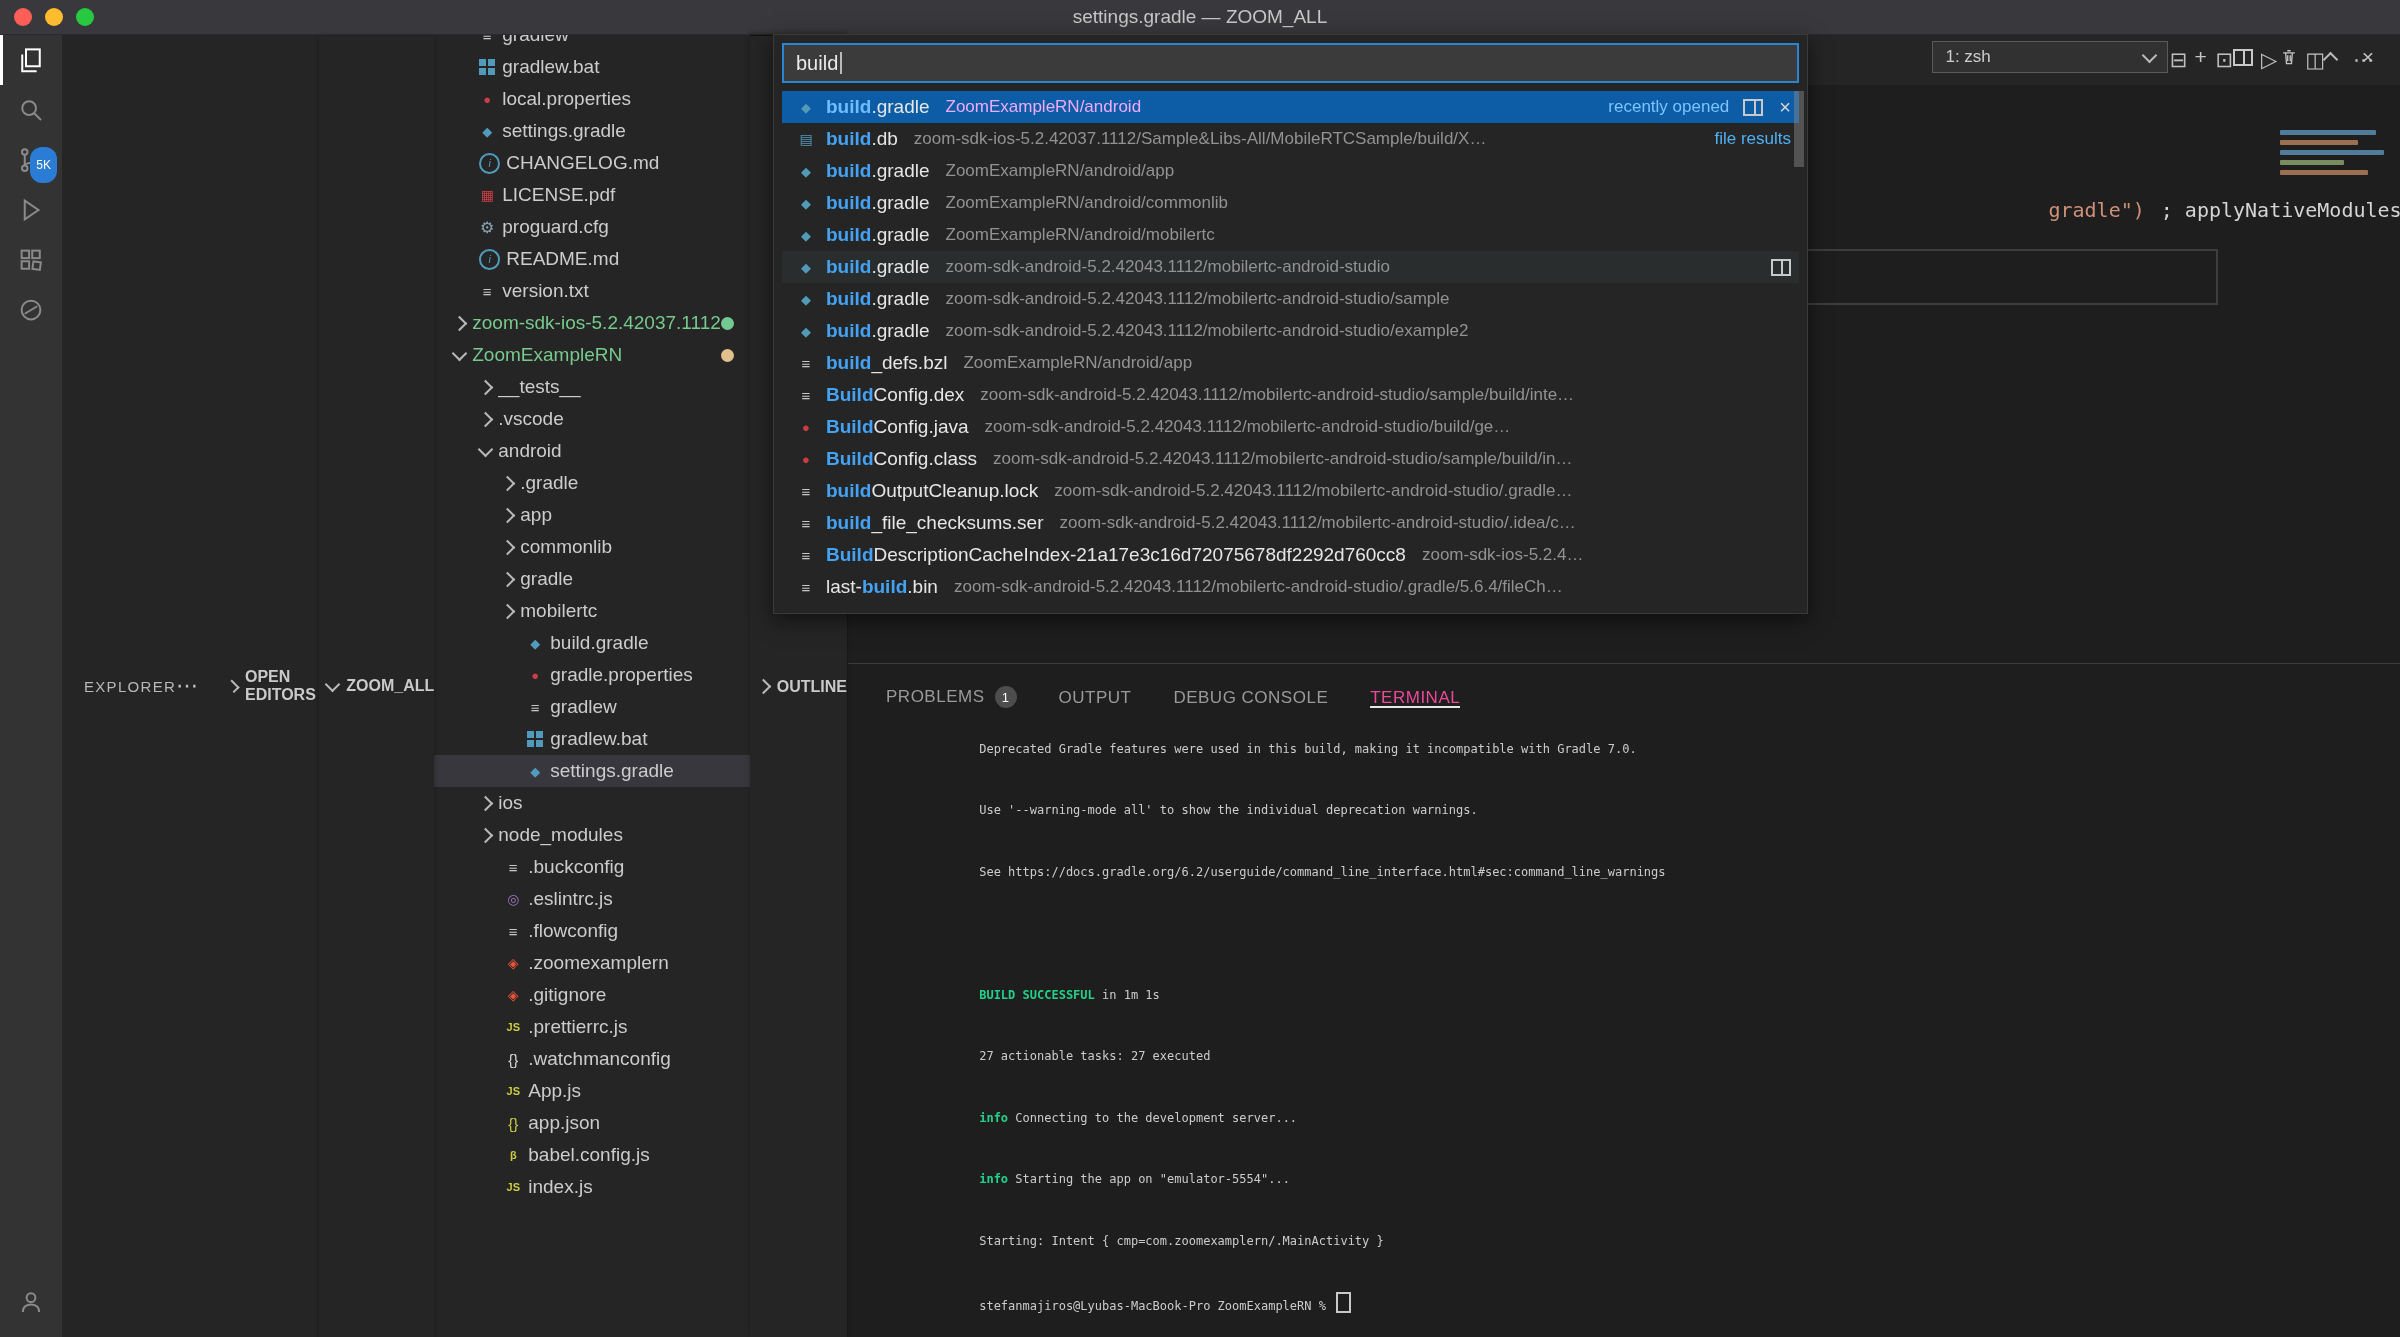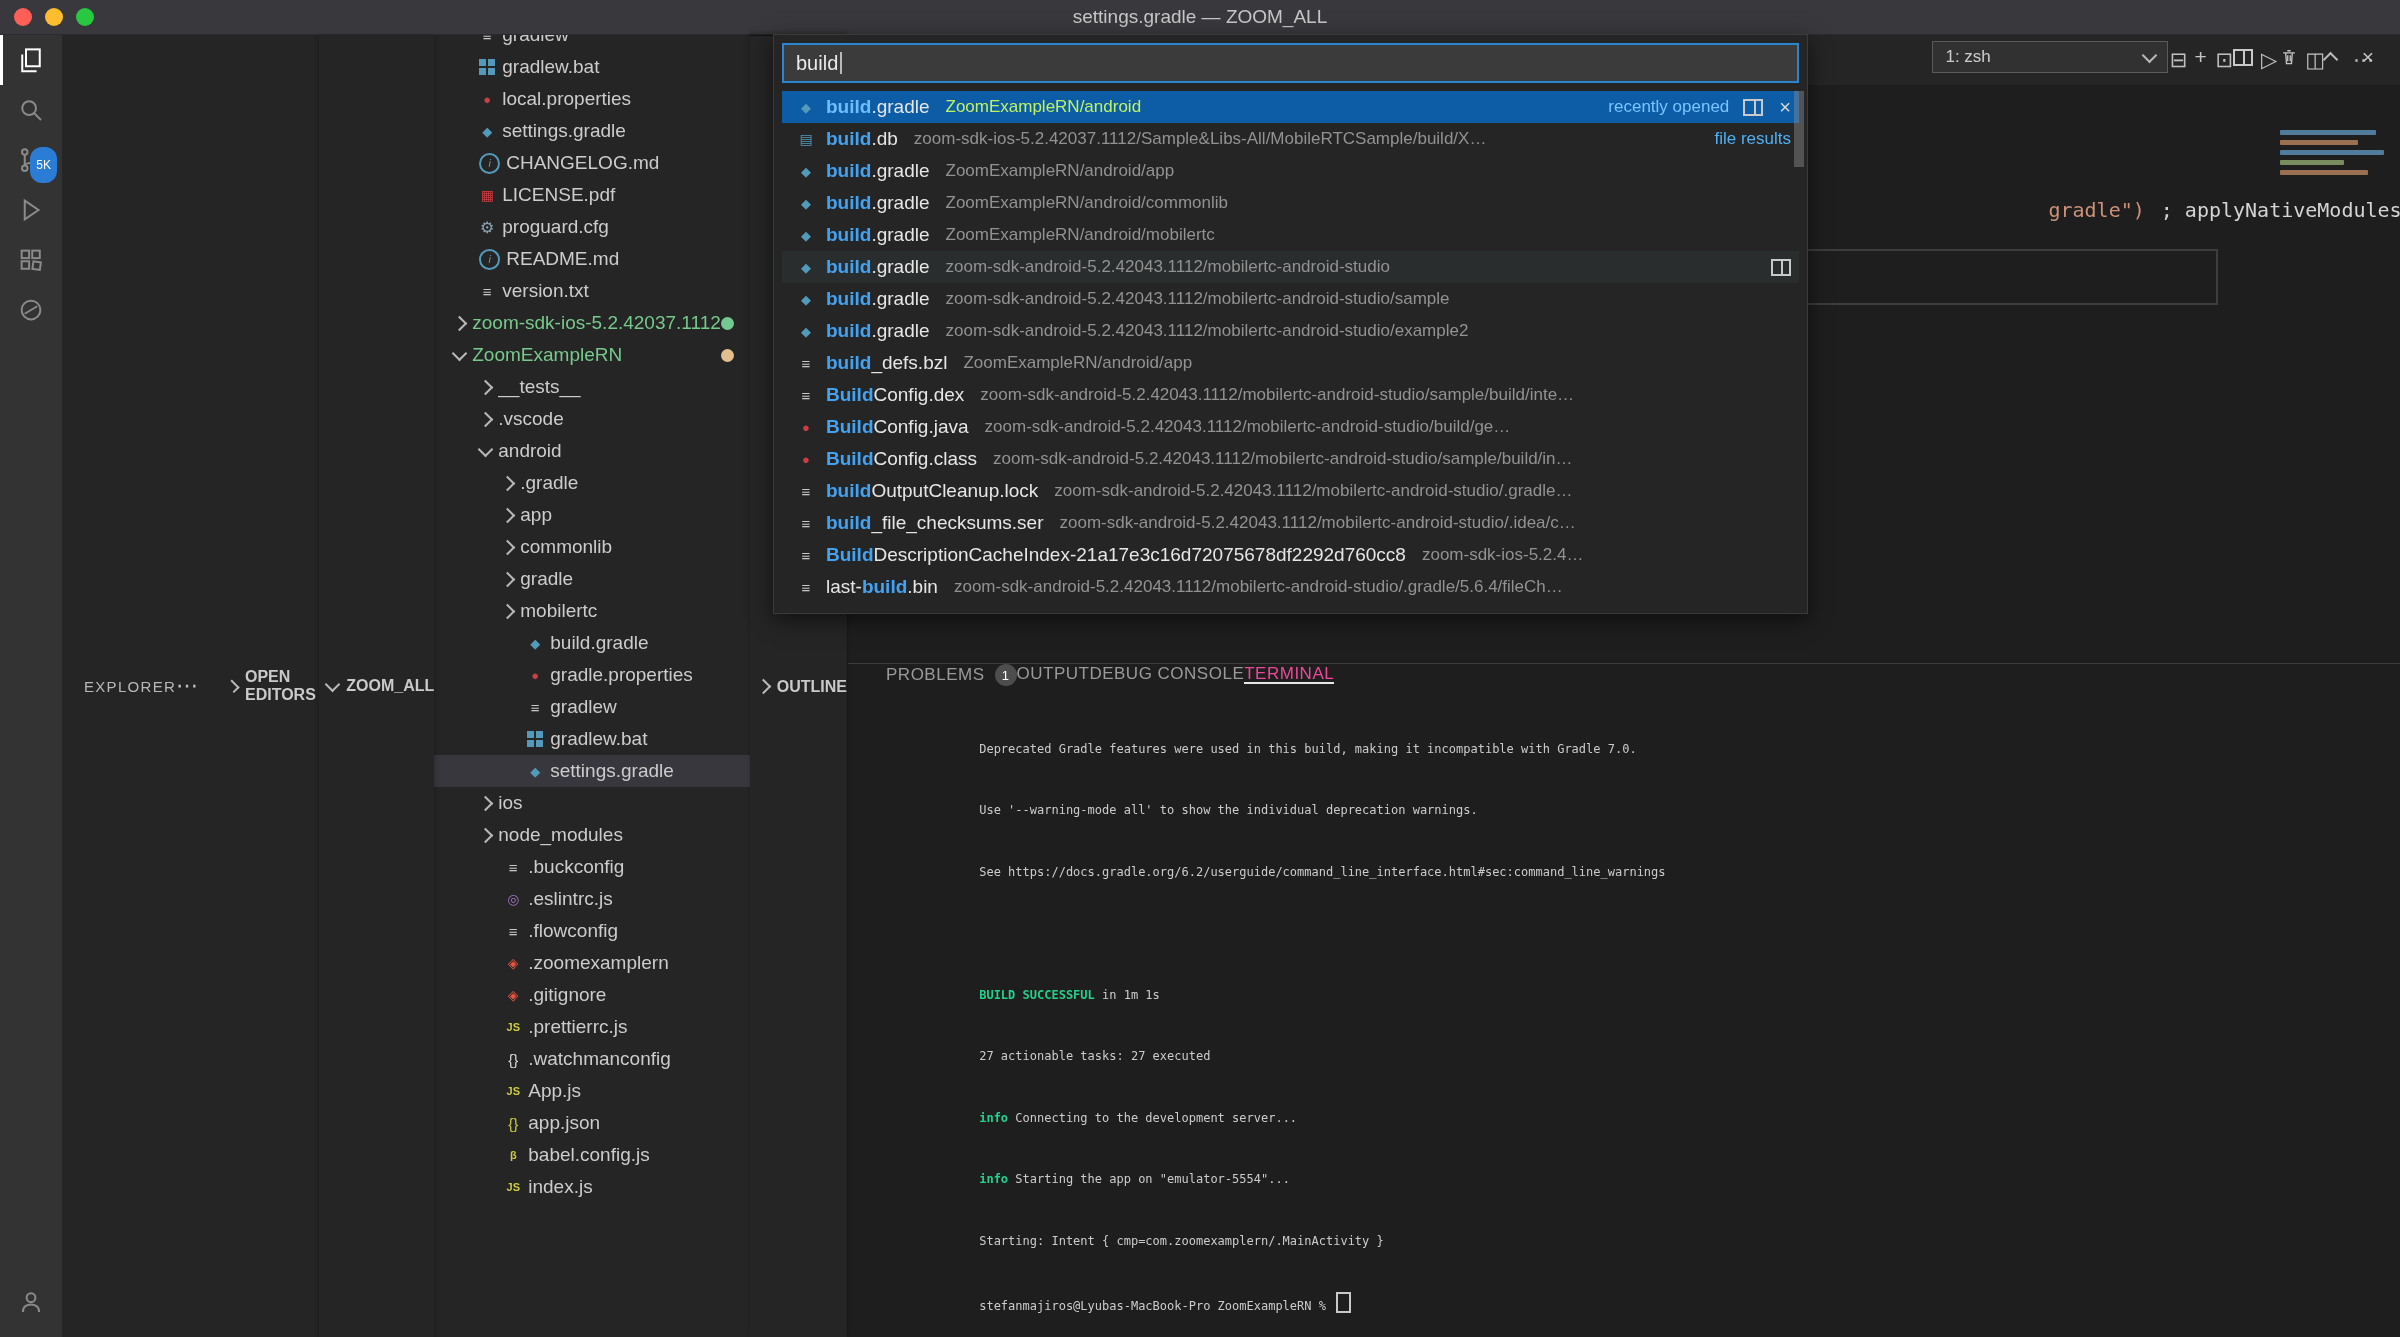--- a/index.html
+++ b/index.html
@@ -97,33 +97,33 @@
   .qo-list{margin-top:8px;position:relative;}
   .qo-row{height:32px;display:flex;align-items:center;padding:0 8px;color:#dddddd;}
   .qo-row.selected{background:#0c5ca6;}
   .qo-row.hovered{background:#2a2d2e;}
   .qo-ic{width:32px;flex:0 0 32px;}
   .qo-name{margin-left:4px;white-space:nowrap;font-size:19px;}
   .qo-pre,.qo-post{color:#e6e6e6;}
   .qo-match{color:#43a3f2;font-weight:bold;}
   .qo-row.selected .qo-match{color:#6fbdff;}
   .qo-path{flex:1;margin-left:16px;color:#929292;font-size:17px;white-space:nowrap;overflow:hidden;min-width:0;}
-  .qo-row.selected .qo-path{color:#bef264;}
+  .qo-row.selected .qo-path{color:#f0abfc;}
   .qo-meta{margin-left:14px;color:#4fb0f5;font-size:17px;white-space:nowrap;}
   .qo-row.selected .qo-meta{color:#7cc3ff;}
   .qo-actions{display:none;margin-left:14px;gap:16px;align-items:center;}
   .qo-row.act-both .qo-actions{display:flex;}
   .qo-row.act-split .qo-actions{display:flex;}
   .i-split{width:16px;height:13px;border:2px solid #c9c9c9;background:linear-gradient(#c9c9c9,#c9c9c9) no-repeat 60% 0/2px 100%;}
   .a-close{font-size:20px;color:#d8d8d8;line-height:1;}
   .qo-scroll{position:absolute;top:0px;right:-5px;width:10px;height:76px;background:rgba(140,140,140,.45);}
 
   
   .panel{flex:0 0 278px;border-top:1px solid #3c3c3c;background:#1e1e1e;display:flex;flex-direction:column;}
-  .panel-tabs{flex:0 0 44px;display:flex;align-items:flex-start;padding-left:38px;font-size:17px;color:#9a9a9a;letter-spacing:.5px;}
+  .panel-tabs{flex:0 0 44px;display:flex;align-items:flex-end;padding-left:38px;gap:42px;font-size:17px;color:#9a9a9a;letter-spacing:.5px;}
   .ptab{display:flex;align-items:center;gap:10px;}
   .ptab.active{color:#ec4899;box-shadow:inset 0 -2px 0 #e7e7e7;}
   .pbadge{display:none;background:#4d4d4d;color:#fff;border-radius:50%;width:22px;height:22px;font-size:13px;align-items:center;justify-content:center;}
   .pbadge.show{display:flex;}
   .panel-right{margin-left:auto;display:flex;align-items:center;gap:26px;padding-right:26px;color:#c5c5c5;}
   .shell-select{border:1px solid #5a5a5a;background:#313131;color:#cccccc;font-size:17px;height:30px;padding:0 12px;display:flex;align-items:center;gap:10px;min-width:210px;justify-content:space-between;}
   .p-ic{font-size:21px;color:#c5c5c5;display:flex;align-items:center;}
   .p-ic svg{width:20px;height:20px;stroke:currentColor;fill:none;stroke-width:1.6;}
   .terminal{flex:1;padding:10px 0 0 30px;font-family:"DejaVu Sans Mono",monospace;font-size:12px;line-height:20.5px;color:#cccccc;overflow:hidden;}
   .t-line{white-space:pre;min-height:20.5px;}

